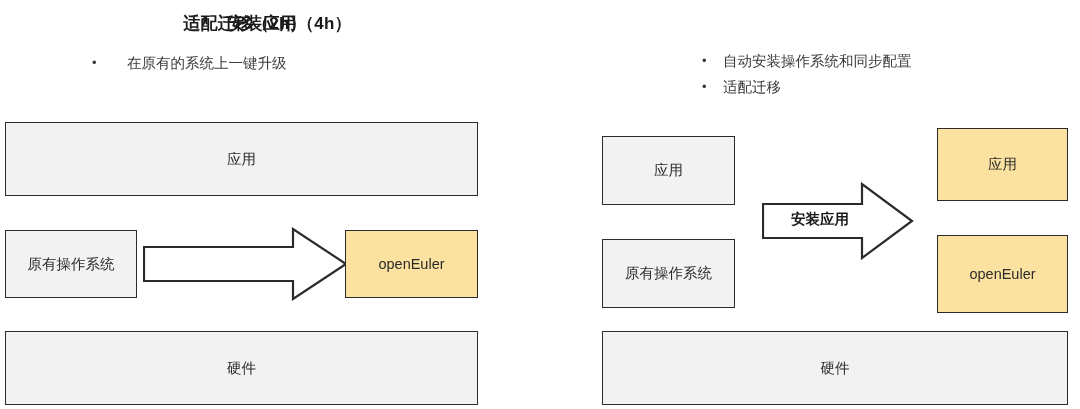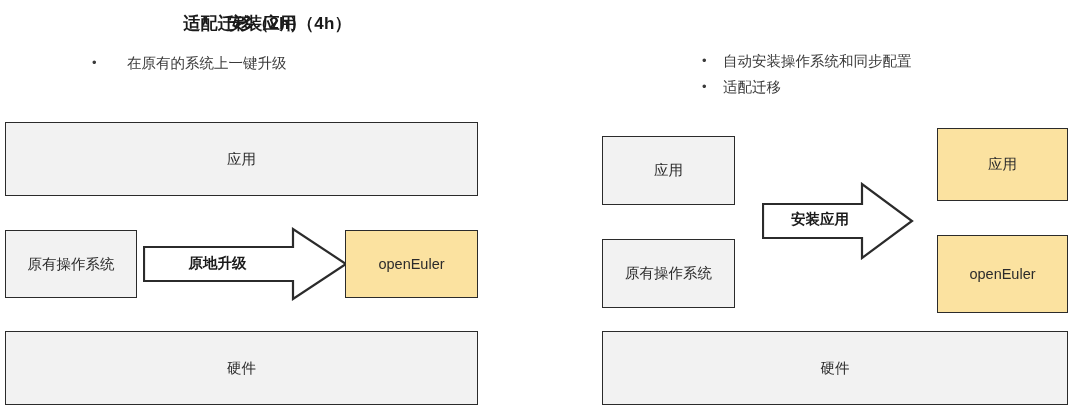--- a/index.html
+++ b/index.html
@@ -130,21 +130,20 @@
   </div>
 
   <div class="box box-gray" id="l-app">应用</div>
 
   <div class="box box-gray" id="l-os">原有操作系统</div>
 
   <div class="arrow-wrap" id="arrow-left">
     <svg viewBox="0 0 205 74" preserveAspectRatio="none" aria-hidden="true">
       <polygon points="1,20 150,20 150,2 203,37 150,72 150,54 1,54" fill="#ffffff" stroke="#2b2b2b" stroke-width="2.2" stroke-linejoin="miter"></polygon>
     </svg>
-    <div class="arrow-label">原地升级</div>
   </div>
 
   <div class="box box-yellow" id="l-oe">openEuler</div>
 
   <div class="box box-gray" id="l-hw">硬件</div>
 </div>
 
 <div class="panel panel-right">
 </div>
 

